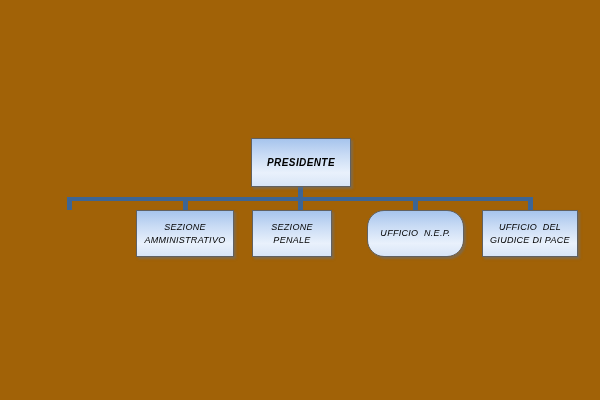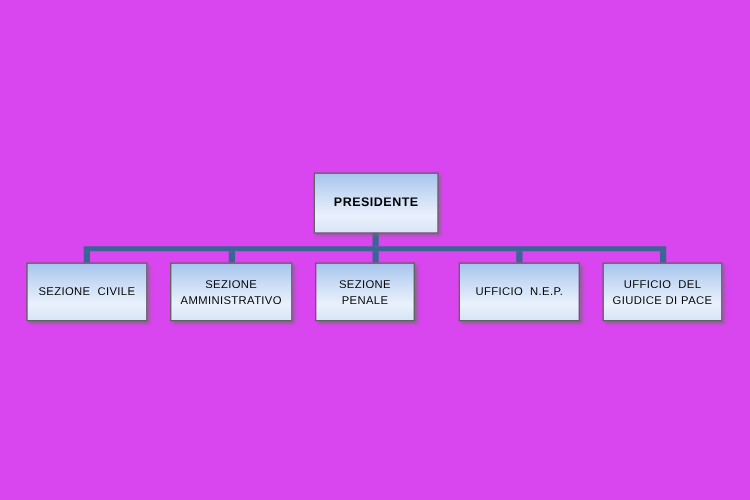--- a/index.html
+++ b/index.html
@@ -7,22 +7,23 @@
     padding: 0;
     width: 600px;
     height: 400px;
     background: #ffffff;
     font-family: "Liberation Sans", sans-serif;
   }
   .canvas {
     position: relative;
     width: 600px;
     height: 400px;
-    background: #d946ef;
+    background: #a16207;
     overflow: hidden;
+    font-style: italic;
   }
   .node {
     position: absolute;
     box-sizing: border-box;
     border: 1px solid var(--node-border, #616161);
     background: linear-gradient(180deg,
       var(--node-fill-top, #a6c4ed) 0%,
       #c7daf4 32%,
       var(--node-fill-light, #e9f1fc) 72%,
       var(--node-fill-bottom, #d8e5f7) 100%);
@@ -42,21 +43,21 @@
   }
   .root .label {
     font-size: 10px;
     font-weight: bold;
     letter-spacing: 0.4px;
   }
   .root { left: 251px; top: 138px; width: 100px; height: 49px; }
   .n1   { left:  21px; top: 210px; width:  97px; height: 47px; }
   .n2   { left: 136px; top: 210px; width:  98px; height: 47px; }
   .n3   { left: 252px; top: 210px; width:  80px; height: 47px; }
-  .n4   { left: 367px; top: 210px; width:  97px; height: 47px; }
+  .n4   { left: 367px; top: 210px; width:  97px; height: 47px; border-radius: 17px; }
   .n5   { left: 482px; top: 210px; width:  96px; height: 47px; }
 
   .conn { position: absolute; background: var(--connector, #3c6595); }
   .parent-stub { left: 298px; top: 186px; width: 5px; height: 11px; }
   .hline       { left:  67px; top: 197px; width: 466px; height: 4px; }
   .stub1 { left:  67px; top: 201px; width: 5px; height: 9px; }
   .stub2 { left: 183px; top: 201px; width: 5px; height: 9px; }
   .stub3 { left: 298px; top: 201px; width: 5px; height: 9px; }
   .stub4 { left: 413px; top: 201px; width: 5px; height: 9px; }
   .stub5 { left: 528px; top: 201px; width: 5px; height: 9px; }
@@ -71,23 +72,20 @@
   <div class="conn stub1"></div>
   <div class="conn stub2"></div>
   <div class="conn stub3"></div>
   <div class="conn stub4"></div>
   <div class="conn stub5"></div>
 
   <div class="node root">
     <span class="label">PRESIDENTE</span>
   </div>
 
-  <div class="node n1">
-    <span class="label">SEZIONE  CIVILE</span>
-  </div>
   <div class="node n2">
     <span class="label">SEZIONE
 AMMINISTRATIVO</span>
   </div>
   <div class="node n3">
     <span class="label">SEZIONE  PENALE</span>
   </div>
   <div class="node n4">
     <span class="label">UFFICIO  N.E.P.</span>
   </div>

